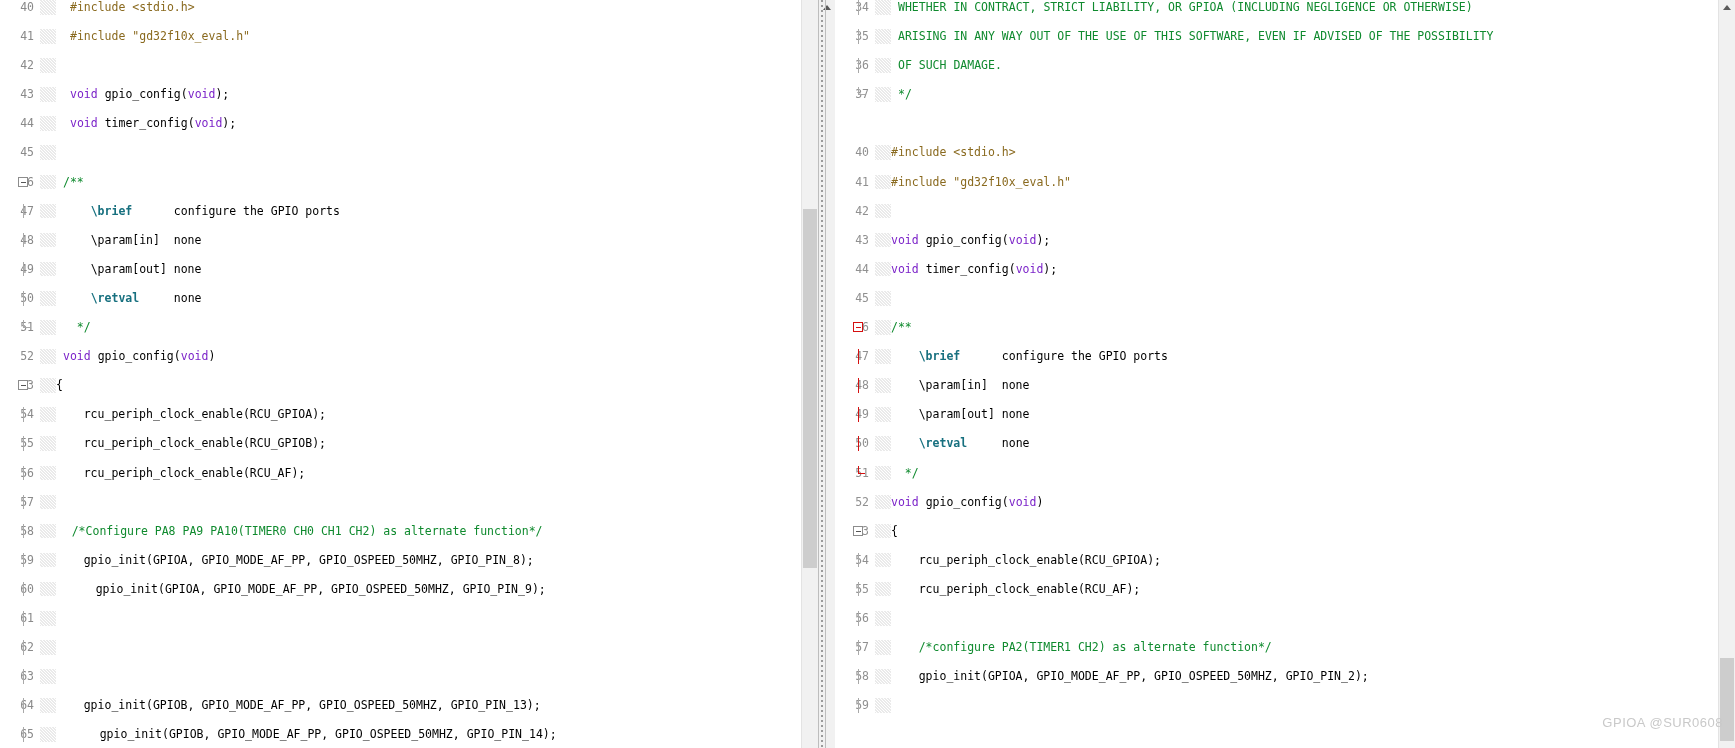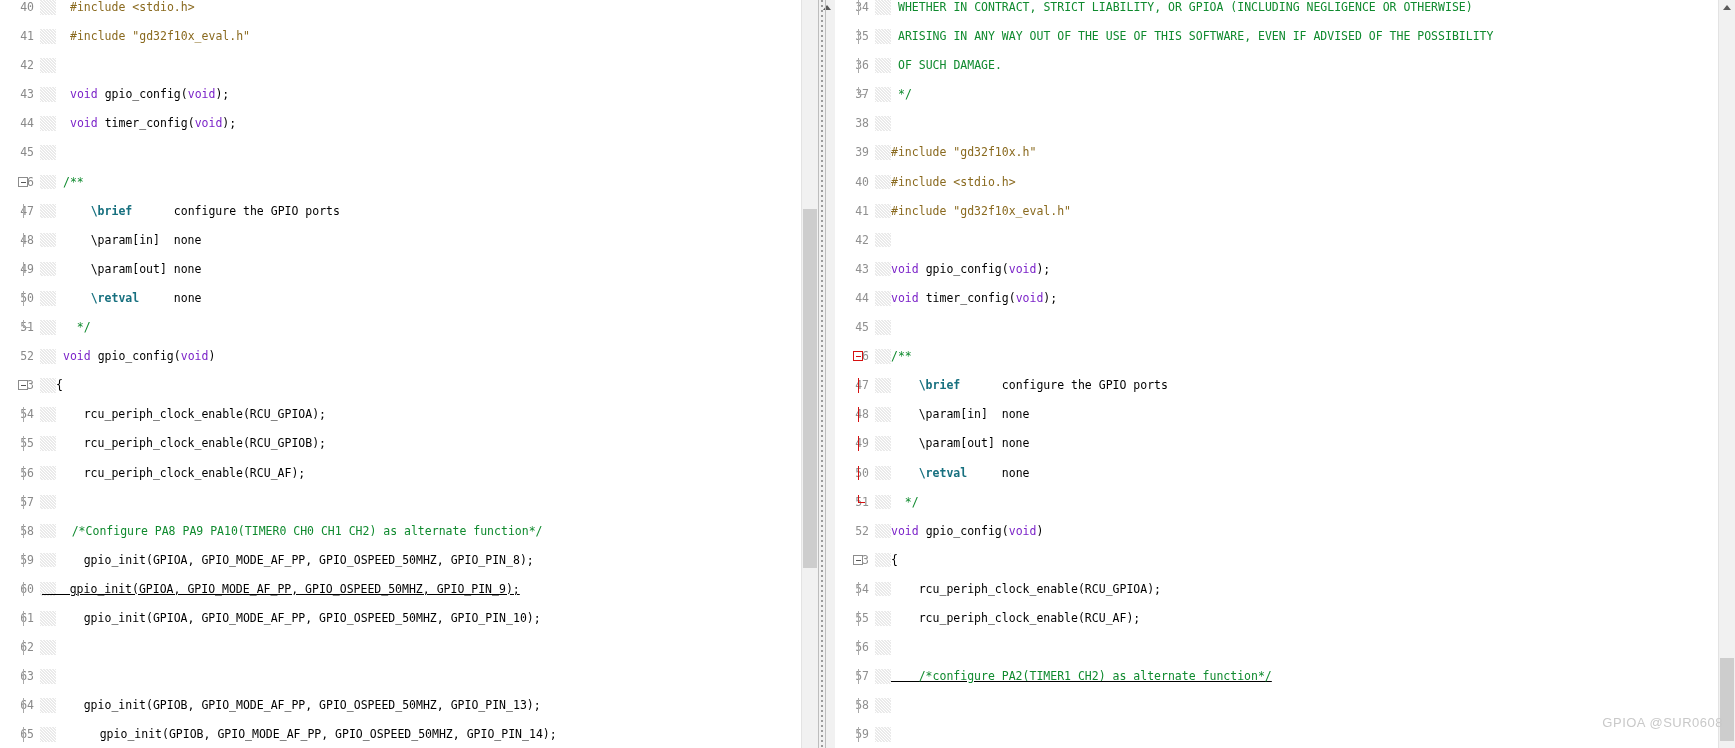--- a/index.html
+++ b/index.html
@@ -144,22 +144,22 @@
         <div class="row" style="top: 145.5px;"><span class="ln">50</span><span class="fold"></span><span class="guide" style="left: 23px;"></span><span class="code" style="left: 63px;"><span class="docb">    \retval</span><span class="doc">     none</span></span></div>
         <div class="row" style="top: 160.05px;"><span class="ln">51</span><span class="fold"></span><span class="guide-end" style="left: 23px;"></span><span class="code" style="left: 63px;"><span class="cmt">  */</span></span></div>
         <div class="row" style="top: 174.6px;"><span class="ln">52</span><span class="fold"></span><span class="code" style="left: 63px;"><span class="kw">void </span><span>gpio_config(</span><span class="kw">void</span><span>)</span></span></div>
         <div class="row" style="top: 189.15px;"><span class="ln">53</span><span class="fold"></span><span class="foldbox" style="left: 18px;"></span><span class="code" style="left: 56px;"><span>{</span></span></div>
         <div class="row" style="top: 203.7px;"><span class="ln">54</span><span class="fold"></span><span class="guide" style="left: 23px;"></span><span class="code" style="left: 56px;"><span>    rcu_periph_clock_enable(RCU_GPIOA);</span></span></div>
         <div class="row" style="top: 218.25px;"><span class="ln">55</span><span class="fold"></span><span class="guide" style="left: 23px;"></span><span class="code" style="left: 56px;"><span>    rcu_periph_clock_enable(RCU_GPIOB);</span></span></div>
         <div class="row" style="top: 232.8px;"><span class="ln">56</span><span class="fold"></span><span class="guide" style="left: 23px;"></span><span class="code" style="left: 56px;"><span>    rcu_periph_clock_enable(RCU_AF);</span></span></div>
         <div class="row" style="top: 247.35px;"><span class="ln">57</span><span class="fold"></span><span class="guide" style="left: 23px;"></span><span class="code" style="left: 56px;"></span></div>
         <div class="row" style="top: 261.9px;"><span class="ln">58</span><span class="fold"></span><span class="guide" style="left: 23px;"></span><span class="code" style="left: 44px;"><span class="cmt">    /*Configure PA8 PA9 PA10(TIMER0 CH0 CH1 CH2) as alternate function*/</span></span></div>
         <div class="row" style="top: 276.45px;"><span class="ln">59</span><span class="fold"></span><span class="guide" style="left: 23px;"></span><span class="code" style="left: 56px;"><span>    gpio_init(GPIOA, GPIO_MODE_AF_PP, GPIO_OSPEED_50MHZ, GPIO_PIN_8);</span></span></div>
-        <div class="row" style="top: 291px;"><span class="ln">60</span><span class="fold"></span><span class="guide" style="left: 23px;"></span><span class="code" style="left: 42px; text-decoration: underline;"><span>    gpio_init(GPIOA, GPIO_MODE_AF_PP, GPIO_OSPEED_50MHZ, GPIO_PIN_9);</span></span></div>
-        <div class="row" style="top: 305.55px;"><span class="ln">61</span><span class="fold"></span><span class="guide" style="left: 23px;"></span><span class="code" style="left: 56px;"><span>    gpio_init(GPIOA, GPIO_MODE_AF_PP, GPIO_OSPEED_50MHZ, GPIO_PIN_10);</span></span></div>
+        <div class="row" style="top: 291px;"><span class="ln">60</span><span class="fold"></span><span class="guide" style="left: 23px;"></span><span class="code" style="left: 68px;"><span>    gpio_init(GPIOA, GPIO_MODE_AF_PP, GPIO_OSPEED_50MHZ, GPIO_PIN_9);</span></span></div>
+        <div class="row" style="top: 305.55px;"><span class="ln">61</span><span class="fold"></span><span class="guide" style="left: 23px;"></span></div>
         <div class="row" style="top: 320.1px;"><span class="ln">62</span><span class="fold"></span><span class="guide" style="left: 23px;"></span><span class="code" style="left: 56px;"></span></div>
         <div class="row" style="top: 334.65px;"><span class="ln">63</span><span class="fold"></span><span class="guide" style="left: 23px;"></span></div>
         <div class="row" style="top: 349.2px;"><span class="ln">64</span><span class="fold"></span><span class="guide" style="left: 23px;"></span><span class="code" style="left: 56px;"><span>    gpio_init(GPIOB, GPIO_MODE_AF_PP, GPIO_OSPEED_50MHZ, GPIO_PIN_13);</span></span></div>
         <div class="row" style="top: 363.75px;"><span class="ln">65</span><span class="fold"></span><span class="guide" style="left: 23px;"></span><span class="code" style="left: 72px;"><span>    gpio_init(GPIOB, GPIO_MODE_AF_PP, GPIO_OSPEED_50MHZ, GPIO_PIN_14);</span></span></div>
       </div>
     <div class="vscroll">
       <div class="thumb" id="left-thumb" style="top: 209.44px; height: 359.04px;"></div>
     </div>
   </div>
 
@@ -169,41 +169,39 @@
     <div class="vscroll">
       <div class="arrow up">
           <span class="g"></span>
         </div>
     </div>
     <div class="code-area" id="right-code">
         <div class="row" style="top: 0px;"><span class="ln">34</span><span class="fold"></span><span class="guide" style="left: 23px;"></span><span class="code" style="left: 63px;"><span class="cmt">WHETHER IN CONTRACT, STRICT LIABILITY, OR GPIOA (INCLUDING NEGLIGENCE OR OTHERWISE)</span></span></div>
         <div class="row" style="top: 14.55px;"><span class="ln">35</span><span class="fold"></span><span class="guide" style="left: 23px;"></span><span class="code" style="left: 63px;"><span class="cmt">ARISING IN ANY WAY OUT OF THE USE OF THIS SOFTWARE, EVEN IF ADVISED OF THE POSSIBILITY</span></span></div>
         <div class="row" style="top: 29.1px;"><span class="ln">36</span><span class="fold"></span><span class="guide" style="left: 23px;"></span><span class="code" style="left: 63px;"><span class="cmt">OF SUCH DAMAGE.</span></span></div>
         <div class="row" style="top: 43.65px;"><span class="ln">37</span><span class="fold"></span><span class="guide-end" style="left: 23px;"></span><span class="code" style="left: 63px;"><span class="cmt">*/</span></span></div>
-        <div class="row" style="top: 58.2px;"><span class="ln">38</span><span class="fold"></span><span class="code" style="left: 56px;"></span></div>
-        <div class="row" style="top: 72.75px;"><span class="ln">39</span><span class="fold"></span><span class="code" style="left: 56px;"><span class="pp">#include "gd32f10x.h"</span></span></div>
         <div class="row" style="top: 87.3px;"><span class="ln">40</span><span class="fold"></span><span class="code" style="left: 56px;"><span class="pp">#include &lt;stdio.h&gt;</span></span></div>
         <div class="row" style="top: 101.85px;"><span class="ln">41</span><span class="fold"></span><span class="code" style="left: 56px;"><span class="pp">#include "gd32f10x_eval.h"</span></span></div>
         <div class="row" style="top: 116.4px;"><span class="ln">42</span><span class="fold"></span><span class="code" style="left: 56px;"></span></div>
         <div class="row" style="top: 130.95px;"><span class="ln">43</span><span class="fold"></span><span class="code" style="left: 56px;"><span class="kw">void </span><span>gpio_config(</span><span class="kw">void</span><span>);</span></span></div>
         <div class="row" style="top: 145.5px;"><span class="ln">44</span><span class="fold"></span><span class="code" style="left: 56px;"><span class="kw">void </span><span>timer_config(</span><span class="kw">void</span><span>);</span></span></div>
         <div class="row" style="top: 160.05px;"><span class="ln">45</span><span class="fold"></span><span class="code" style="left: 56px;"></span></div>
         <div class="row" style="top: 174.6px;"><span class="ln">46</span><span class="fold"></span><span class="foldbox red" style="left: 18px;"></span><span class="code" style="left: 56px;"><span class="cmt">/**</span></span></div>
         <div class="row" style="top: 189.15px;"><span class="ln">47</span><span class="fold"></span><span class="guide red" style="left: 23px;"></span><span class="code" style="left: 56px;"><span class="docb">    \brief</span><span class="doc">      configure the GPIO ports</span></span></div>
         <div class="row" style="top: 203.7px;"><span class="ln">48</span><span class="fold"></span><span class="guide red" style="left: 23px;"></span><span class="code" style="left: 56px;"><span class="doc">    \param[in]  none</span></span></div>
         <div class="row" style="top: 218.25px;"><span class="ln">49</span><span class="fold"></span><span class="guide red" style="left: 23px;"></span><span class="code" style="left: 56px;"><span class="doc">    \param[out] none</span></span></div>
         <div class="row" style="top: 232.8px;"><span class="ln">50</span><span class="fold"></span><span class="guide red" style="left: 23px;"></span><span class="code" style="left: 56px;"><span class="docb">    \retval</span><span class="doc">     none</span></span></div>
         <div class="row" style="top: 247.35px;"><span class="ln">51</span><span class="fold"></span><span class="guide-end red" style="left: 23px;"></span><span class="code" style="left: 56px;"><span class="cmt">  */</span></span></div>
         <div class="row" style="top: 261.9px;"><span class="ln">52</span><span class="fold"></span><span class="code" style="left: 56px;"><span class="kw">void </span><span>gpio_config(</span><span class="kw">void</span><span>)</span></span></div>
         <div class="row" style="top: 276.45px;"><span class="ln">53</span><span class="fold"></span><span class="foldbox" style="left: 18px;"></span><span class="code" style="left: 56px;"><span>{</span></span></div>
         <div class="row" style="top: 291px;"><span class="ln">54</span><span class="fold"></span><span class="guide" style="left: 23px;"></span><span class="code" style="left: 56px;"><span>    rcu_periph_clock_enable(RCU_GPIOA);</span></span></div>
         <div class="row" style="top: 305.55px;"><span class="ln">55</span><span class="fold"></span><span class="guide" style="left: 23px;"></span><span class="code" style="left: 56px;"><span>    rcu_periph_clock_enable(RCU_AF);</span></span></div>
         <div class="row" style="top: 320.1px;"><span class="ln">56</span><span class="fold"></span><span class="guide" style="left: 23px;"></span><span class="code" style="left: 56px;"></span></div>
-        <div class="row" style="top: 334.65px;"><span class="ln">57</span><span class="fold"></span><span class="guide" style="left: 23px;"></span><span class="code" style="left: 56px; text-decoration: underline;"><span class="cmt">    /*configure PA2(TIMER1 CH2) as alternate function*/</span></span></div>
-        <div class="row" style="top: 349.2px;"><span class="ln">58</span><span class="fold"></span><span class="guide" style="left: 23px;"></span></div>
+        <div class="row" style="top: 334.65px;"><span class="ln">57</span><span class="fold"></span><span class="guide" style="left: 23px;"></span><span class="code" style="left: 56px;"><span class="cmt">    /*configure PA2(TIMER1 CH2) as alternate function*/</span></span></div>
+        <div class="row" style="top: 349.2px;"><span class="ln">58</span><span class="fold"></span><span class="guide" style="left: 23px;"></span><span class="code" style="left: 56px;"><span>    gpio_init(GPIOA, GPIO_MODE_AF_PP, GPIO_OSPEED_50MHZ, GPIO_PIN_2);</span></span></div>
         <div class="row" style="top: 363.75px;"><span class="ln">59</span><span class="fold"></span><span class="guide" style="left: 23px;"></span><span class="code" style="left: 56px;"></span></div>
       </div>
     <div class="vscroll">
       <div class="arrow up">
           <span class="g"></span>
         </div>
       <div class="thumb" id="right-thumb" style="top: 658.24px; height: 82.28px;"></div>
     </div>
   </div>
 

